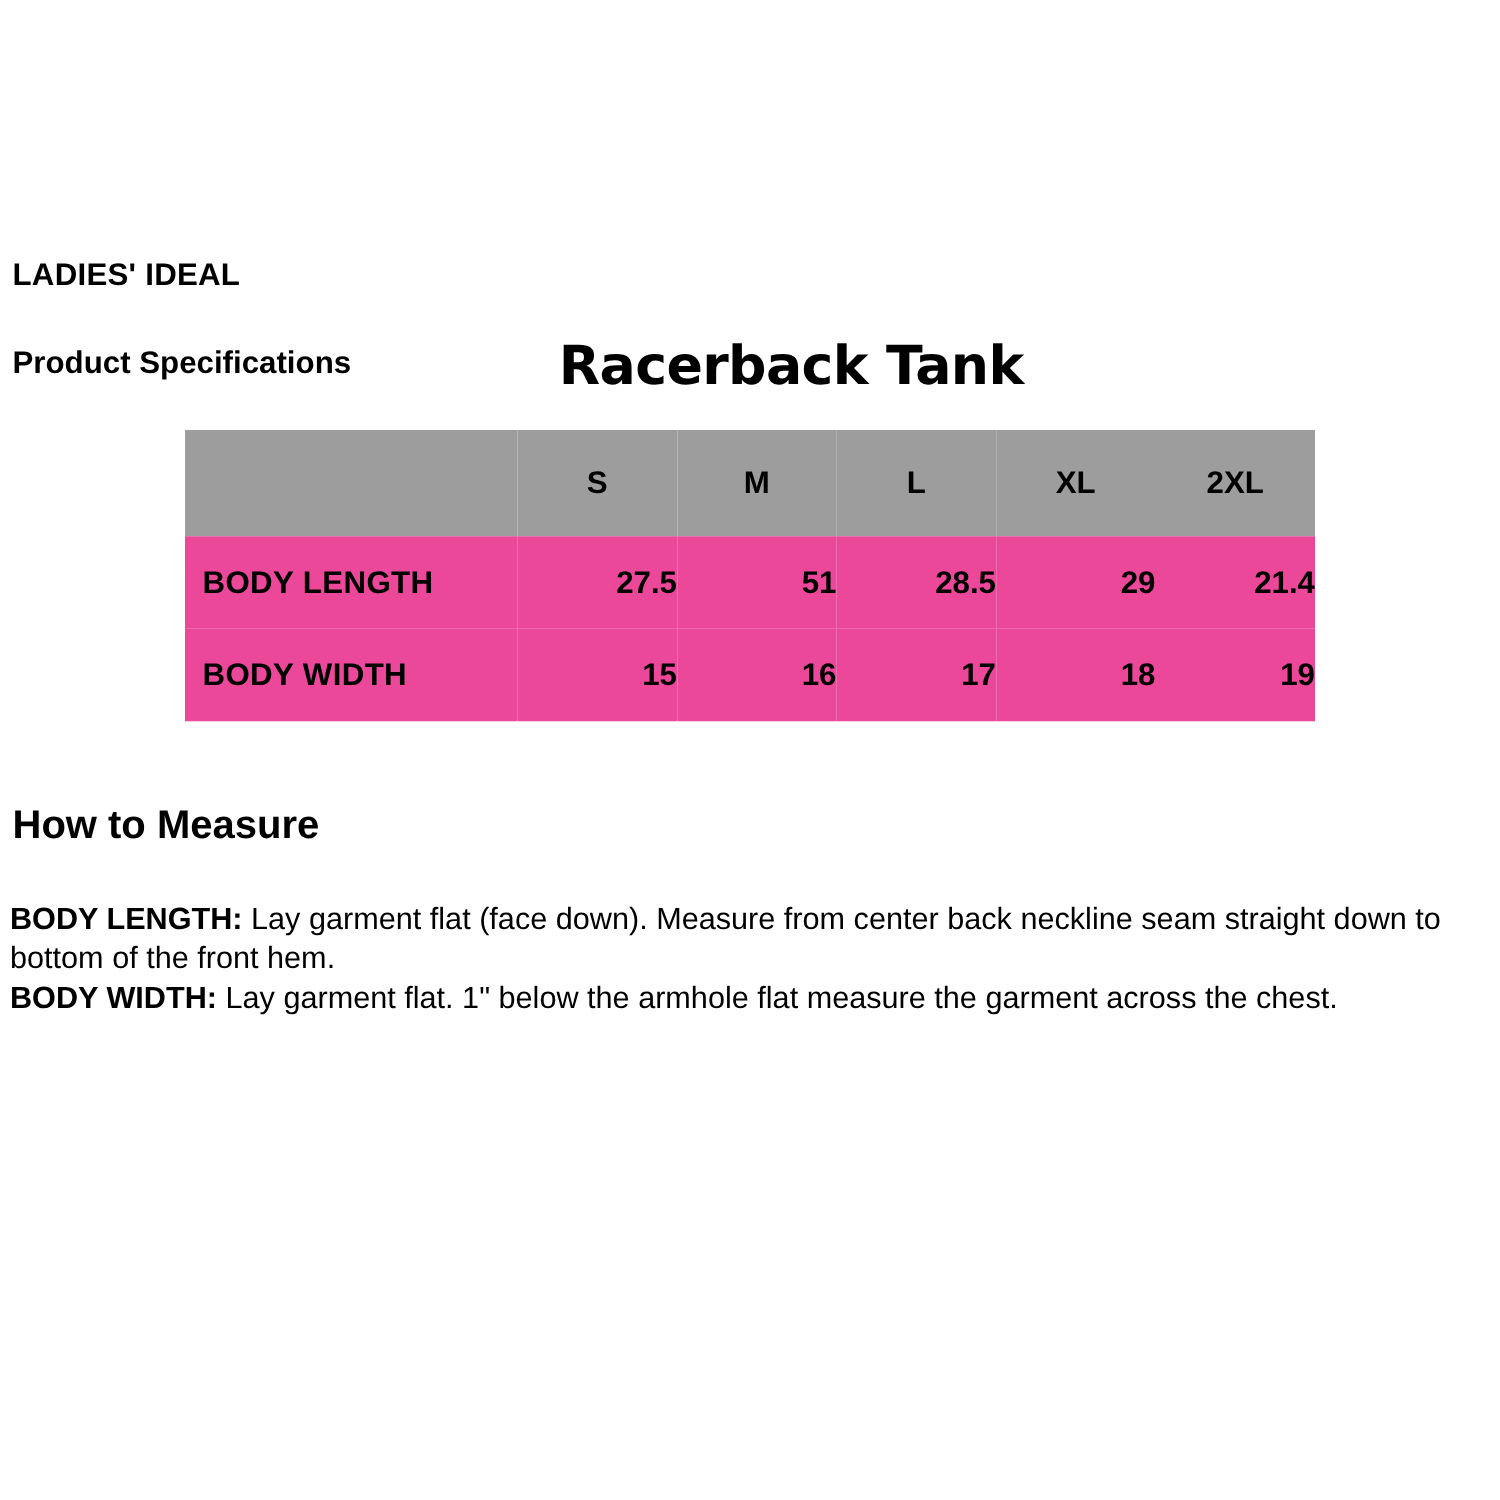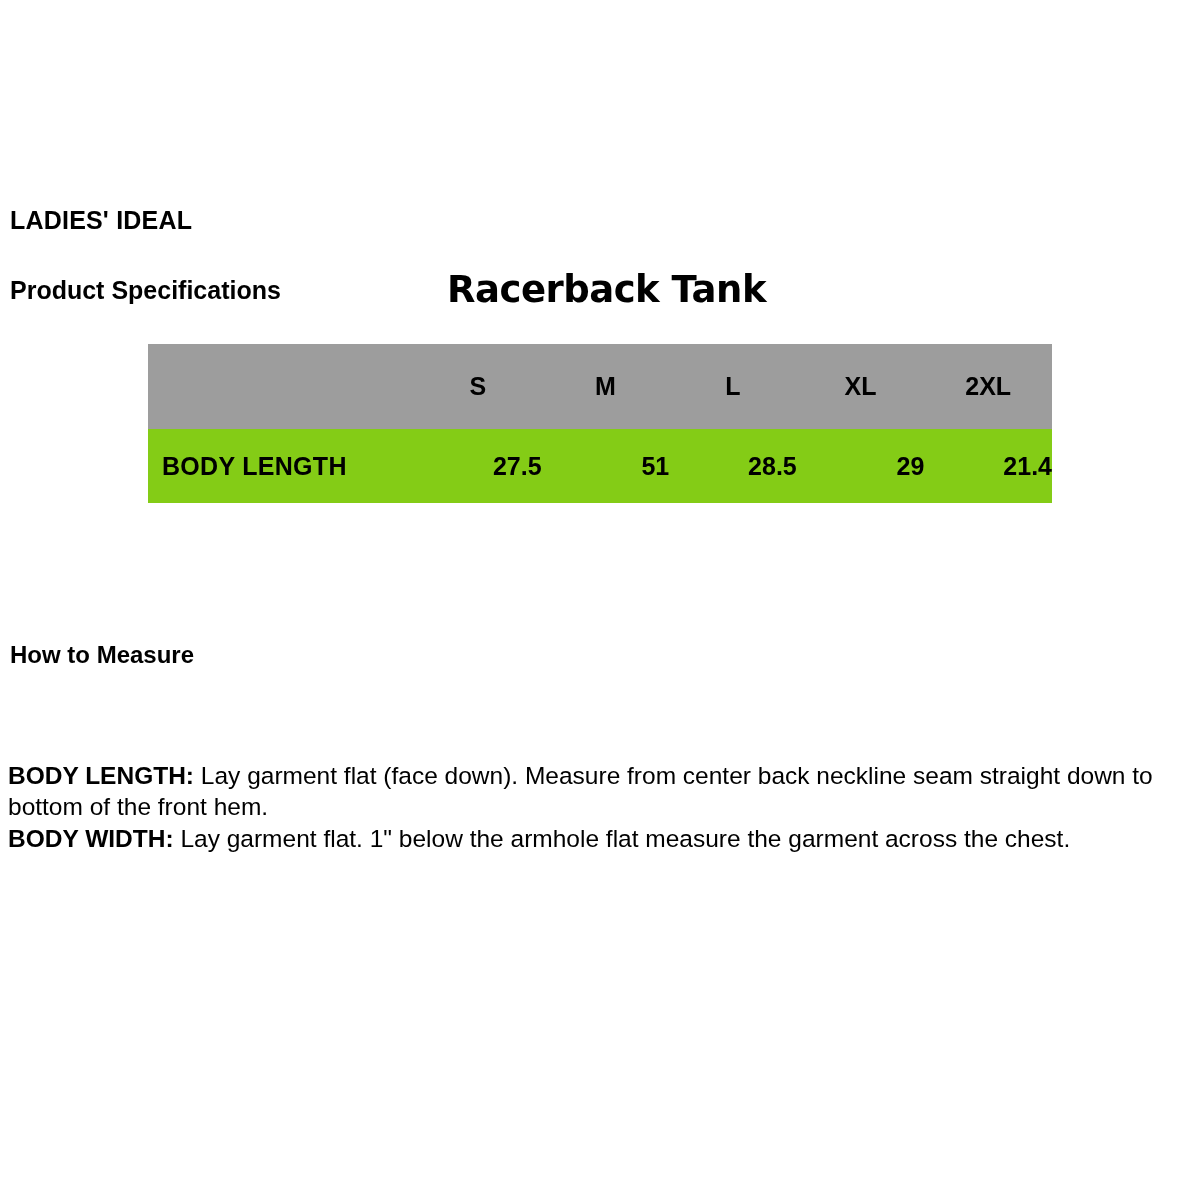--- a/index.html
+++ b/index.html
@@ -36,21 +36,21 @@
     left: 10px;
     top: 276px;
     font-size: 25px;
     font-weight: bold;
   }
 
   .product-name {
     position: absolute;
     left: 447px;
     top: 268px;
-    font-size: 37px;
+    font-size: 43px;
     font-weight: bold;
     font-family: "DejaVu Sans", sans-serif;
     letter-spacing: -0.5px;
   }
 
   .size-table {
     position: absolute;
     left: 148px;
     top: 344px;
     width: 904px;
@@ -69,21 +69,21 @@
     text-align: center;
     vertical-align: middle;
     padding: 0;
   }
 
   .size-table thead th.corner {
     width: 266px;
   }
 
   .size-table tbody tr {
-    background: #84cc16;
+    background: #ec4899;
   }
 
   .size-table tbody td {
     height: 74px;
     font-size: 25px;
     font-weight: bold;
     text-align: right;
     vertical-align: middle;
     padding: 0;
   }
@@ -91,29 +91,29 @@
   .size-table tbody td.rowhead {
     text-align: left;
     padding-left: 14px;
     letter-spacing: 0.3px;
   }
 
   .how-to-title {
     position: absolute;
     left: 10px;
     top: 641px;
-    font-size: 24px;
+    font-size: 32px;
     font-weight: bold;
     text-align: center;
   }
 
   .measure-block {
     position: absolute;
     left: 8px;
-    top: 760px;
+    top: 720px;
     width: 1188px;
     font-size: 24.5px;
     line-height: 1.28;
   }
 
   .measure-block p {
     margin: 0;
   }
 
   .measure-block .lead {
@@ -144,20 +144,28 @@
     </thead>
     <tbody>
       <tr>
         <td class="rowhead">BODY LENGTH</td>
         <td>27.5</td>
         <td>51</td>
         <td>28.5</td>
         <td>29</td>
         <td>21.4</td>
       </tr>
+      <tr>
+        <td class="rowhead">BODY WIDTH</td>
+        <td>15</td>
+        <td>16</td>
+        <td>17</td>
+        <td>18</td>
+        <td>19</td>
+      </tr>
     </tbody>
   </table>
 
   <div class="how-to-title">How to Measure</div>
 
   <div class="measure-block">
     <p><span class="lead">BODY LENGTH:</span><span> Lay garment flat (face down). Measure from center back neckline seam straight down to bottom of the front hem.</span></p>
     <p><span class="lead">BODY WIDTH:</span><span> Lay garment flat. 1" below the armhole flat measure the garment across the chest.</span></p>
   </div>
 

